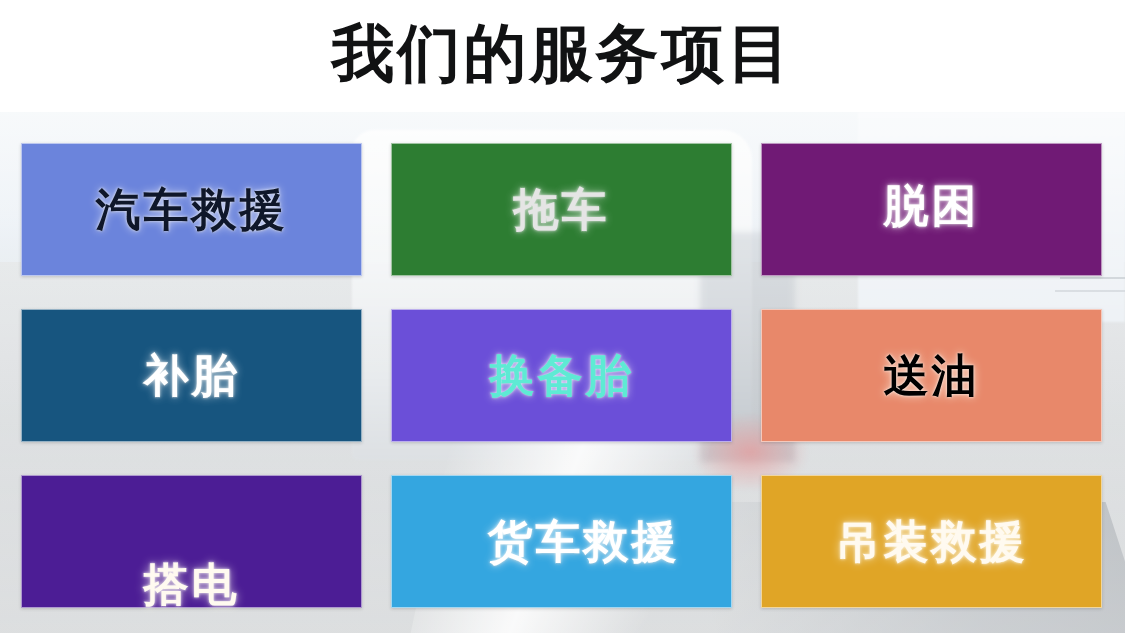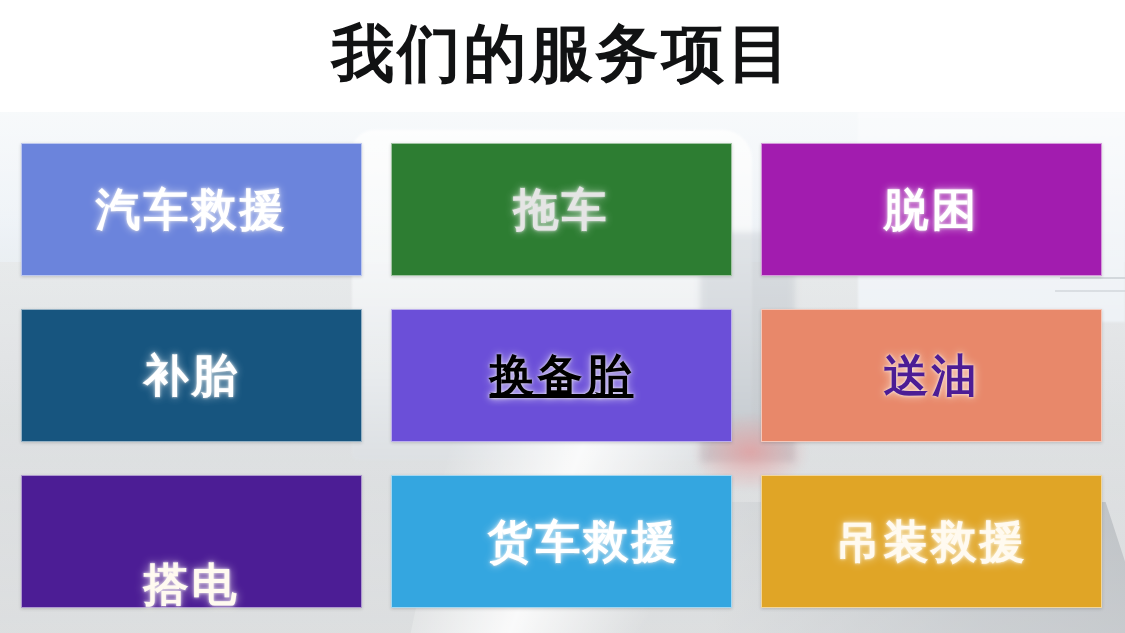--- a/index.html
+++ b/index.html
@@ -207,41 +207,41 @@
     <div class="bd-veil"></div>
   </div>
 
   <div class="header">
     <h1 class="page-title">我们的服务项目</h1>
   </div>
 
   <div class="grid">
 
     <div class="tile" style="background: rgb(107, 132, 220);">
-      <span class="tile-label" style="color: #ffffff;">汽车救援</span>
+      <span class="tile-label" style="color: #0f172a;">汽车救援</span>
     </div>
 
     <div class="tile" style="background: rgb(45, 125, 50);">
       <span class="tile-label" style="color: #e5e5e5;">拖车</span>
     </div>
 
-    <div class="tile" style="background: #a21caf;">
+    <div class="tile" style="background: #701a75; font-family: Liberation Mono, monospace;">
       <span class="tile-label" style="color: rgb(255, 255, 255);">脱困</span>
     </div>
 
     <div class="tile" style="background: rgb(23, 85, 127);">
       <span class="tile-label" style="color: rgb(255, 255, 255);">补胎</span>
     </div>
 
     <div class="tile" style="background: rgb(107, 79, 216);">
-      <span class="tile-label" style="color: #000000; text-decoration: underline;">换备胎</span>
+      <span class="tile-label" style="color: #5eead4;">换备胎</span>
     </div>
 
     <div class="tile" style="background: rgb(232, 136, 106);">
-      <span class="tile-label warm" style="color: #4c1d95;">送油</span>
+      <span class="tile-label warm" style="color: #000000;">送油</span>
     </div>
 
     <div class="tile" style="background: #4c1d95; align-items: flex-end;">
       <span class="tile-label warm" style="color: rgb(255, 250, 240);">搭电</span>
     </div>
 
     <div class="tile" style="background: rgb(52, 166, 224);">
       <span class="tile-label" style="color: rgb(255, 255, 255); margin-left: 44px;">货车救援</span>
     </div>
 

